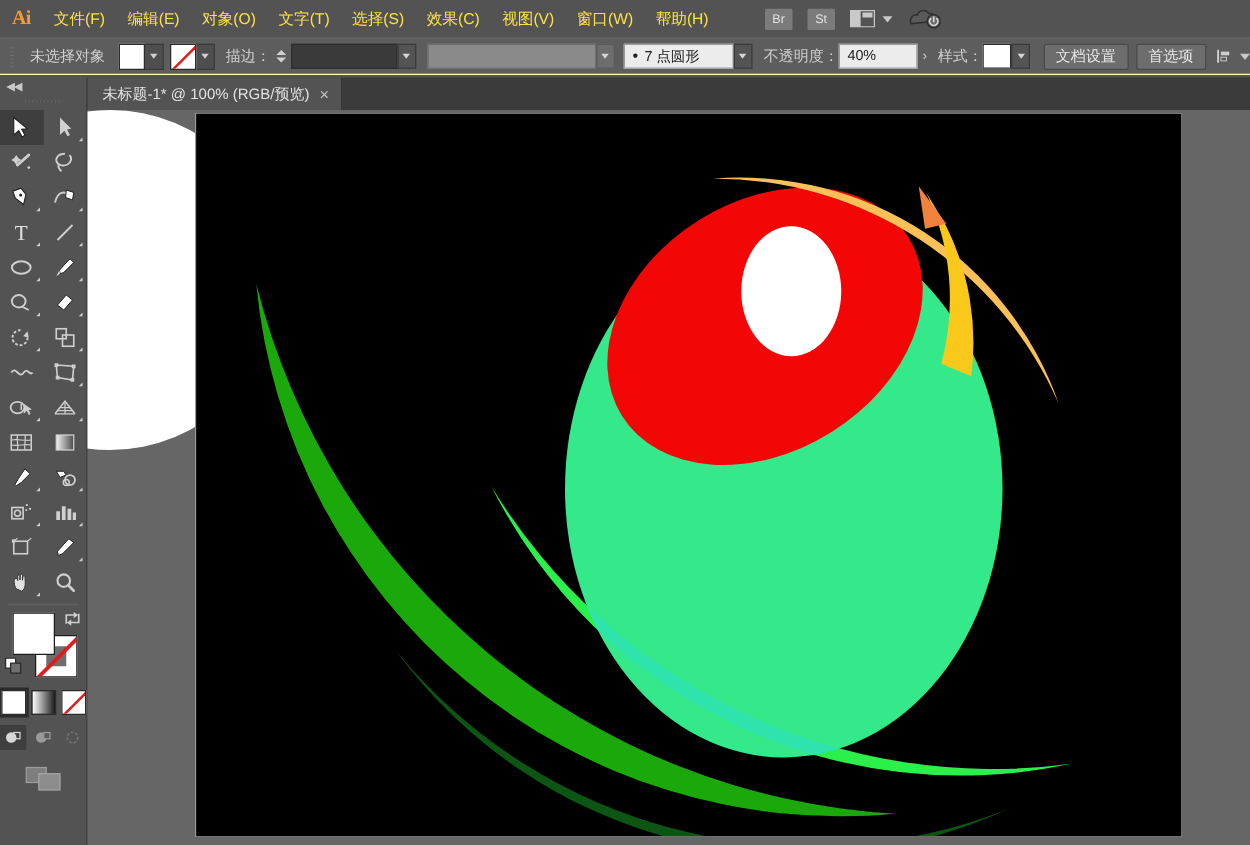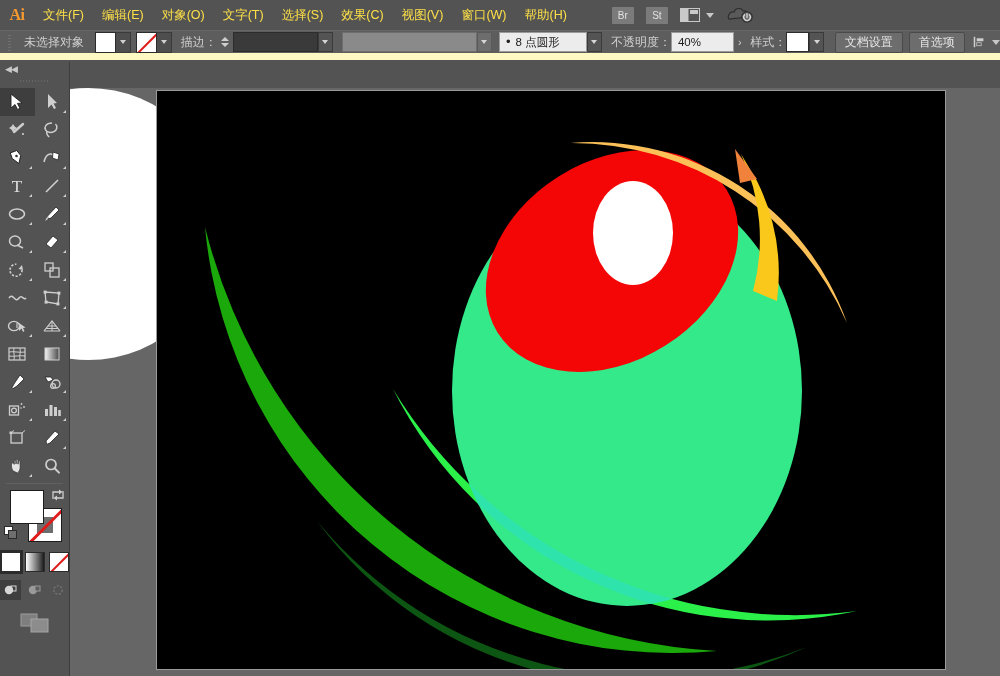--- a/index.html
+++ b/index.html
@@ -41,21 +41,21 @@
   }
   .ws-ico { width: 20px; height: 14px; }
   .caret { width: 0; height: 0; border-left: 4px solid transparent;
            border-right: 4px solid transparent; border-top: 5px solid #c8c8c8; }
   .cc-ico { width: 28px; height: 20px; margin-right: 10px; }
 
   
   .optionsbar {
     position: absolute; left: 0; top: 30px; width: 1000px; height: 30px;
     background: #5d5d5d;
-    border-top: 1px solid #666; border-bottom: 7px solid #fef9c3;
+    border-top: 1px solid #666; border-bottom: 1px solid #fef9c3;
     display: flex; align-items: center; padding-left: 6px;
   }
   .grip { width: 8px; height: 18px; margin-right: 4px;
           background-image: repeating-linear-gradient(to bottom,#787878 0 1px,transparent 1px 3px);
           background-size: 3px 3px; background-position: 2px 2px;
           background-repeat: repeat-y; opacity:.7; }
   .ob-label { color: #cfcfcf; font-size: 12px; white-space: nowrap; }
 
   .swatch-box {
     width: 21px; height: 21px; background: #fff;
@@ -301,21 +301,21 @@
       <div class="field-gray" style="width:135px"></div>
       <div class="dd-arrow-d" style="background:#6d6d6d;border-color:#5a5a5a">
           <i></i>
         </div>
     </div>
 
     <div style="width:10px"></div>
     <div style="display:flex;align-items:center">
       <div class="field-light" style="width:88px">
         <span class="dot-mark">•</span>
-        <span>8 点圆形</span>
+        <span>7 点圆形</span>
       </div>
       <div class="dd-arrow-d">
           <i></i>
         </div>
     </div>
 
     <div style="width:12px"></div>
     <div class="ob-label">不透明度：</div>
     <div class="field-light" style="width:80px;justify-content:flex-start">40%</div>
     <div class="opa-next">›</div>
@@ -335,20 +335,26 @@
     <div class="btn-ob">首选项</div>
 
     <svg class="align-ico" viewBox="0 0 18 16">
       <rect x="1" y="1" width="2" height="14" fill="#d0d0d0"></rect>
       <rect x="5" y="3" width="9" height="4" fill="#cfcfcf"></rect>
       <rect x="5" y="9" width="6" height="4" fill="none" stroke="#cfcfcf"></rect>
     </svg>
     <i class="caret" style="margin-left:6px"></i>
   </div>
 
+  <div class="tabbar">
+    <div class="doc-tab">
+      <span>未标题-1* @ 100% (RGB/预览)</span>
+      <span class="tab-close">×</span>
+    </div>
+  </div>
 
   <div class="toolpanel">
     <div class="tp-header">◀◀</div>
     <div class="tp-dragdots"></div>
 
     <div class="tool-grid">
 
       <div class="tool-cell active nocorner">
         <svg width="16" height="18" viewBox="0 0 16 18">
             <path d="M2 1 L2 15 L6 11.5 L8.6 16.5 L11 15.2 L8.4 10.4 L13 10 Z" fill="#fff" stroke="#222" stroke-width="0.9"></path>

